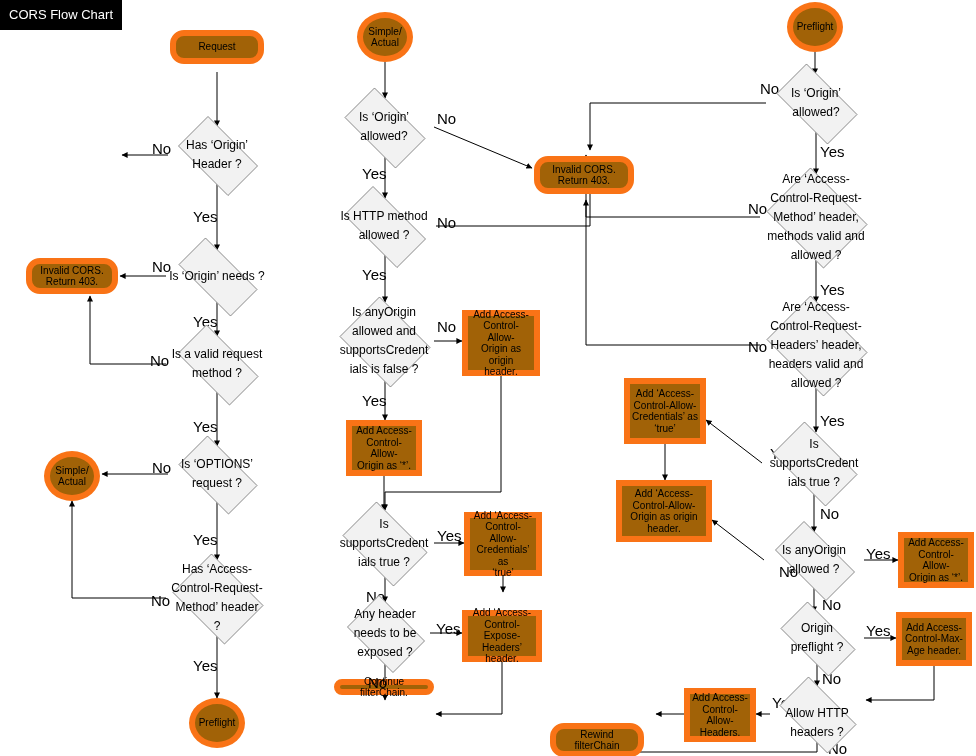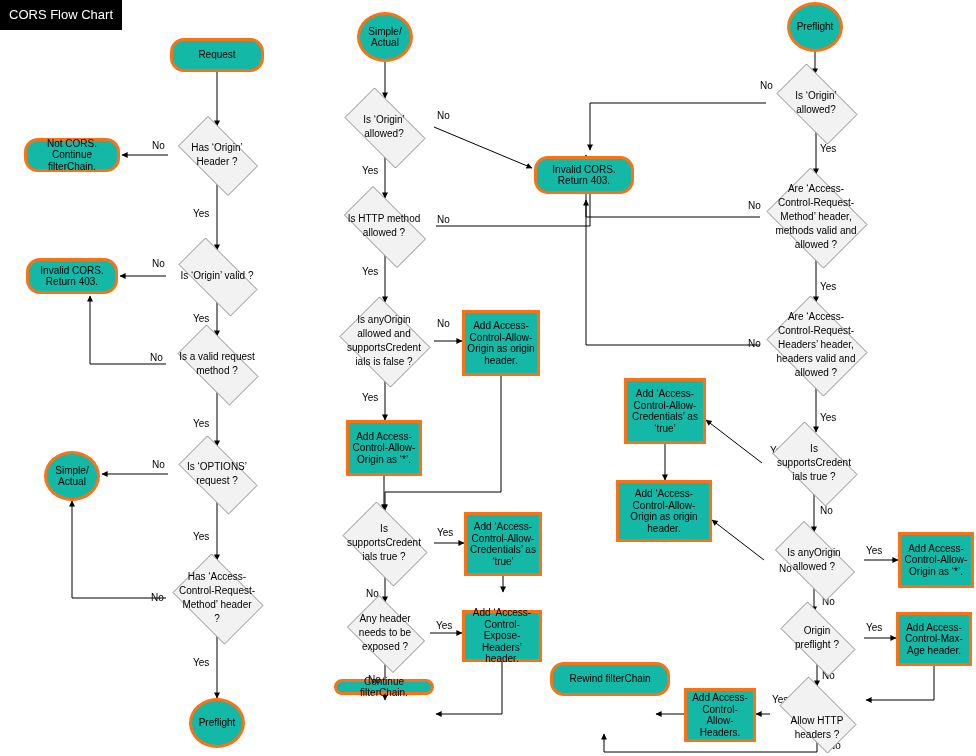--- a/index.html
+++ b/index.html
@@ -16,47 +16,47 @@
   .node{
     position:absolute;
     box-sizing:border-box;
     display:flex;
     align-items:center;
     justify-content:center;
     text-align:center;
     font-size:10px;
     line-height:11.5px;
     color:#000;
-    background:#14b8a6;
-    border:3px solid #f97316;
+    background:#a16207;
+    border:6px solid #f97316;
     padding:2px;
     white-space:pre-line;
   }
   .node.rect{border-radius:0;}
   .node.round{border-radius:14px;}
   .node.ellipse{border-radius:50%;}
   .node.diamond{
     background:transparent;border:none;padding:0;
   }
   .node.diamond .dlabel{
     position:relative;z-index:2;
-    font-size:10px;line-height:14px;
+    font-size:12px;line-height:19px;
     padding:0 2px;
   }
   .node.diamond .dshape{
     position:absolute;left:0;top:0;width:100%;height:100%;
     background:#f2f2f2;
     border:1px solid #6b6b6b;
     transform:rotate(45deg) scale(0.707);
     transform-origin:center center;
     z-index:1;
   }
   .edgelabel{
     position:absolute;
-    font-size:10px;
+    font-size:15px;
     color:#000;
     background:transparent;
     white-space:nowrap;
   }
   .title-box{
     position:absolute;left:0;top:0;
     background:#000;color:#fff;
     font-size:13px;
     padding:7px 9px 8px 9px;
     box-sizing:border-box;
@@ -120,26 +120,24 @@
       <path d="M934,666 L934,700 L866,700"></path>
       <path d="M817,664 L817,686"></path>
       <path d="M770,714 L756,714"></path>
       <path d="M684,714 L656,714"></path>
       <path d="M817,742 L817,752 L604,752 L604,734"></path>
     </g>
   </svg>
 
   <div class="title-box">CORS Flow Chart</div>
 
-<div class="node round" style="left: 170px; top: 38px; width: 94px; height: 34px;">Request</div>
+<div class="node round" style="left: 170px; top: 30px; width: 94px; height: 34px;">Request</div>
     <div class="node diamond" style="left: 168px; top: 126px; width: 98px; height: 58px;"><div class="dshape"></div><div class="dlabel">Has ‘Origin’
 Header ?</div></div>
-    <div class="node round" style="left: 24px; top: 138px; width: 96px; height: 34px;">Not CORS. Continue
-filterChain.</div>
-    <div class="node diamond" style="left: 166px; top: 250px; width: 102px; height: 52px;"><div class="dshape"></div><div class="dlabel">Is ‘Origin’ valid ?</div></div>
+    <div class="node diamond" style="left: 166px; top: 250px; width: 102px; height: 52px;"><div class="dshape"></div><div class="dlabel">Is ‘Origin’ needs ?</div></div>
     <div class="node round" style="left: 26px; top: 258px; width: 92px; height: 36px;">Invalid CORS.
 Return 403.</div>
     <div class="node diamond" style="left: 166px; top: 336px; width: 102px; height: 56px;"><div class="dshape"></div><div class="dlabel">Is a valid request
 method ?</div></div>
     <div class="node diamond" style="left: 168px; top: 446px; width: 98px; height: 56px;"><div class="dshape"></div><div class="dlabel">Is ‘OPTIONS’
 request ?</div></div>
     <div class="node ellipse" style="left: 44px; top: 451px; width: 56px; height: 50px;">Simple/
 Actual</div>
     <div class="node diamond" style="left: 166px; top: 560px; width: 102px; height: 76px; text-align: center;"><div class="dshape"></div><div class="dlabel">Has ‘Access-
 Control-Request-
@@ -212,21 +210,21 @@
 preflight ?</div></div>
     <div class="node rect" style="left: 896px; top: 612px; width: 76px; height: 54px;">Add Access-
 Control-Max-
 Age header.</div>
     <div class="node diamond" style="left: 770px; top: 686px; width: 94px; height: 56px; align-items: flex-end;"><div class="dshape"></div><div class="dlabel">Allow HTTP
 headers ?</div></div>
     <div class="node rect" style="left: 684px; top: 688px; width: 72px; height: 54px;">Add Access-
 Control-
 Allow-
 Headers.</div>
-    <div class="node round" style="left: 550px; top: 662px; width: 120px; height: 34px;">Rewind filterChain</div>
+    <div class="node round" style="left: 550px; top: 723px; width: 94px; height: 34px;">Rewind filterChain</div>
     <div class="edgelabel" style="left: 152px; top: 140px;">No</div>
     <div class="edgelabel" style="left: 193px; top: 208px;">Yes</div>
     <div class="edgelabel" style="left: 152px; top: 258px;">No</div>
     <div class="edgelabel" style="left: 193px; top: 313px;">Yes</div>
     <div class="edgelabel" style="left: 150px; top: 352px;">No</div>
     <div class="edgelabel" style="left: 193px; top: 418px;">Yes</div>
     <div class="edgelabel" style="left: 152px; top: 459px;">No</div>
     <div class="edgelabel" style="left: 193px; top: 531px;">Yes</div>
     <div class="edgelabel" style="left: 151px; top: 592px;">No</div>
     <div class="edgelabel" style="left: 193px; top: 657px;">Yes</div>

